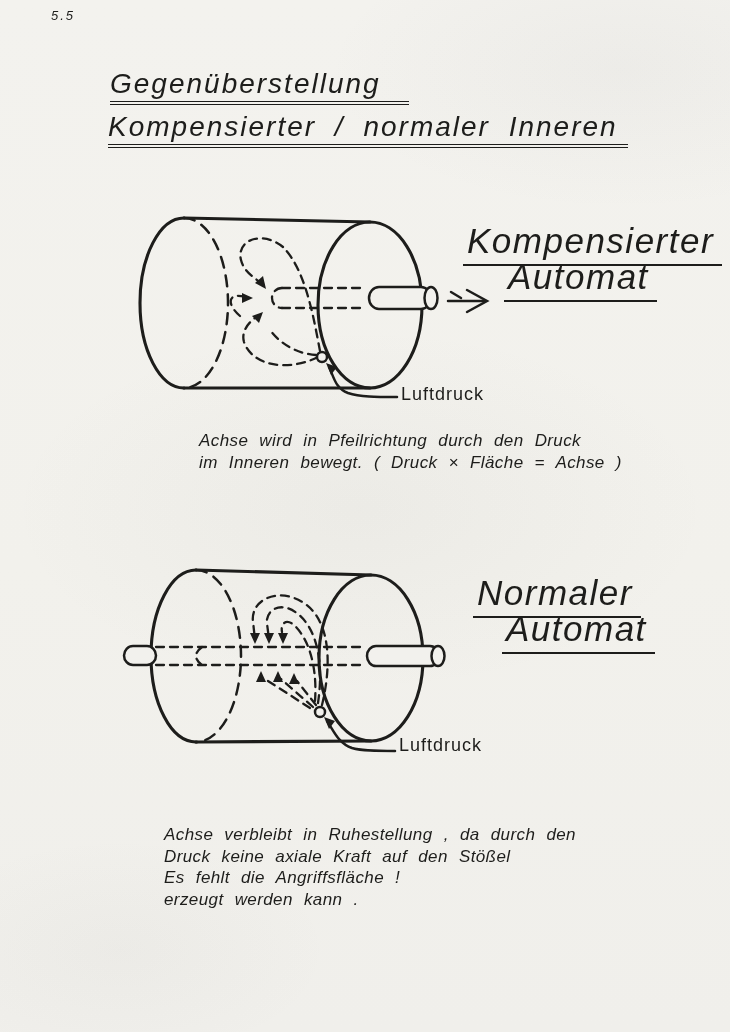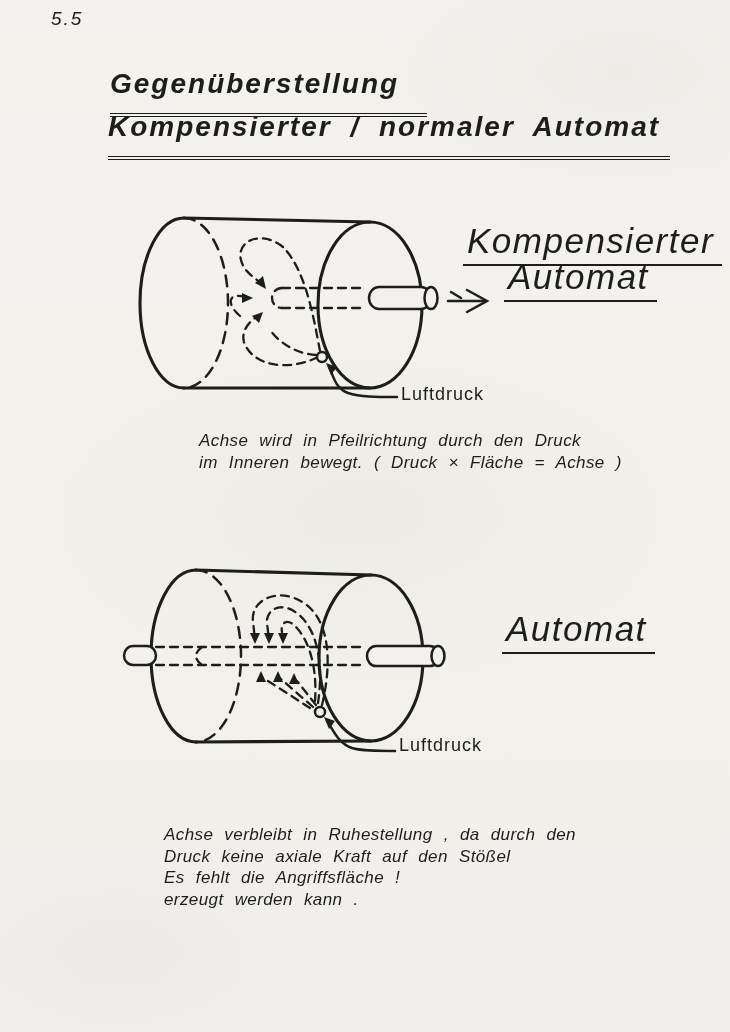--- a/index.html
+++ b/index.html
@@ -16,28 +16,28 @@
     position:relative;width:730px;height:1032px;
     background:
       radial-gradient(420px 200px at 620px 70px, rgba(120,120,125,0.05), rgba(0,0,0,0) 70%),
       radial-gradient(500px 260px at 360px 510px, rgba(120,120,115,0.05), rgba(0,0,0,0) 70%),
       radial-gradient(300px 160px at 120px 950px, rgba(120,120,115,0.04), rgba(0,0,0,0) 70%),
       linear-gradient(180deg,#f3f2ee 0%,#f2f1ec 55%,#f0efeb 100%);
     color:var(--ink);
   }
   .page-number{
     position:absolute;left:51px;top:8px;
-    font-size:19px;font-style:italic;letter-spacing:2px;
+    font-size:13px;font-style:italic;letter-spacing:2px;
   }
   .title-line{
     position:absolute;display:inline-block;
     font-size:28px;font-style:italic;
     letter-spacing:2px;word-spacing:9px;
     border-bottom:4px double var(--ink);
-    padding-bottom:13px;white-space:nowrap;font-weight:bold;
+    padding-bottom:1px;white-space:nowrap;
   }
   .title-1{left:110px;top:68px;padding-right:28px;}
   .title-2{left:108px;top:111px;padding-right:10px;}
   .diag-label{
     position:absolute;display:inline-block;
     font-size:35px;font-style:italic;letter-spacing:1.5px;
     border-bottom:2px solid var(--ink);
     padding:0 8px 3px 4px;white-space:nowrap;
   }
   .komp-1{left:463px;top:221px;}
@@ -64,21 +64,21 @@
   .art .head{fill:var(--ink);stroke:none;}
 </style>
 </head>
 <body>
 
 <div class="paper">
 
   <div class="page-number">5.5</div>
 
   <div class="title-line title-1">Gegenüberstellung</div>
-  <div class="title-line title-2">Kompensierter / normaler Automat</div>
+  <div class="title-line title-2">Kompensierter / normaler Inneren</div>
 
   <svg class="art" viewBox="0 0 730 1032" aria-hidden="true">
 
     <g>
 
       <g>
         <path class="ln" d="M 184,218 A 44 85 0 0 0 184,388"></path>
         <path class="dash" d="M 184,218 A 44 85 0 0 1 184,388"></path>
         <path class="ln" d="M 184,218 L 370,222"></path>
         <path class="ln" d="M 184,388 L 370,388"></path>
@@ -173,20 +173,21 @@
   </svg>
 
   <div class="diag-label komp-1">Kompensierter</div>
   <div class="diag-label komp-2">Automat</div>
   <div class="callout callout-1">Luftdruck</div>
   <div class="caption caption-1">
     <div>Achse wird in Pfeilrichtung durch den Druck</div>
     <div>im Inneren bewegt. ( Druck × Fläche = Achse )</div>
   </div>
 
+  <div class="diag-label norm-1">Normaler</div>
   <div class="diag-label norm-2">Automat</div>
   <div class="callout callout-2">Luftdruck</div>
   <div class="caption caption-2">
     <div>Achse verbleibt in Ruhestellung , da durch den</div>
     <div>Druck keine axiale Kraft auf den Stößel</div>
     <div>Es fehlt die Angriffsfläche !</div>
     <div>erzeugt werden kann .</div>
   </div>
 
 </div>

